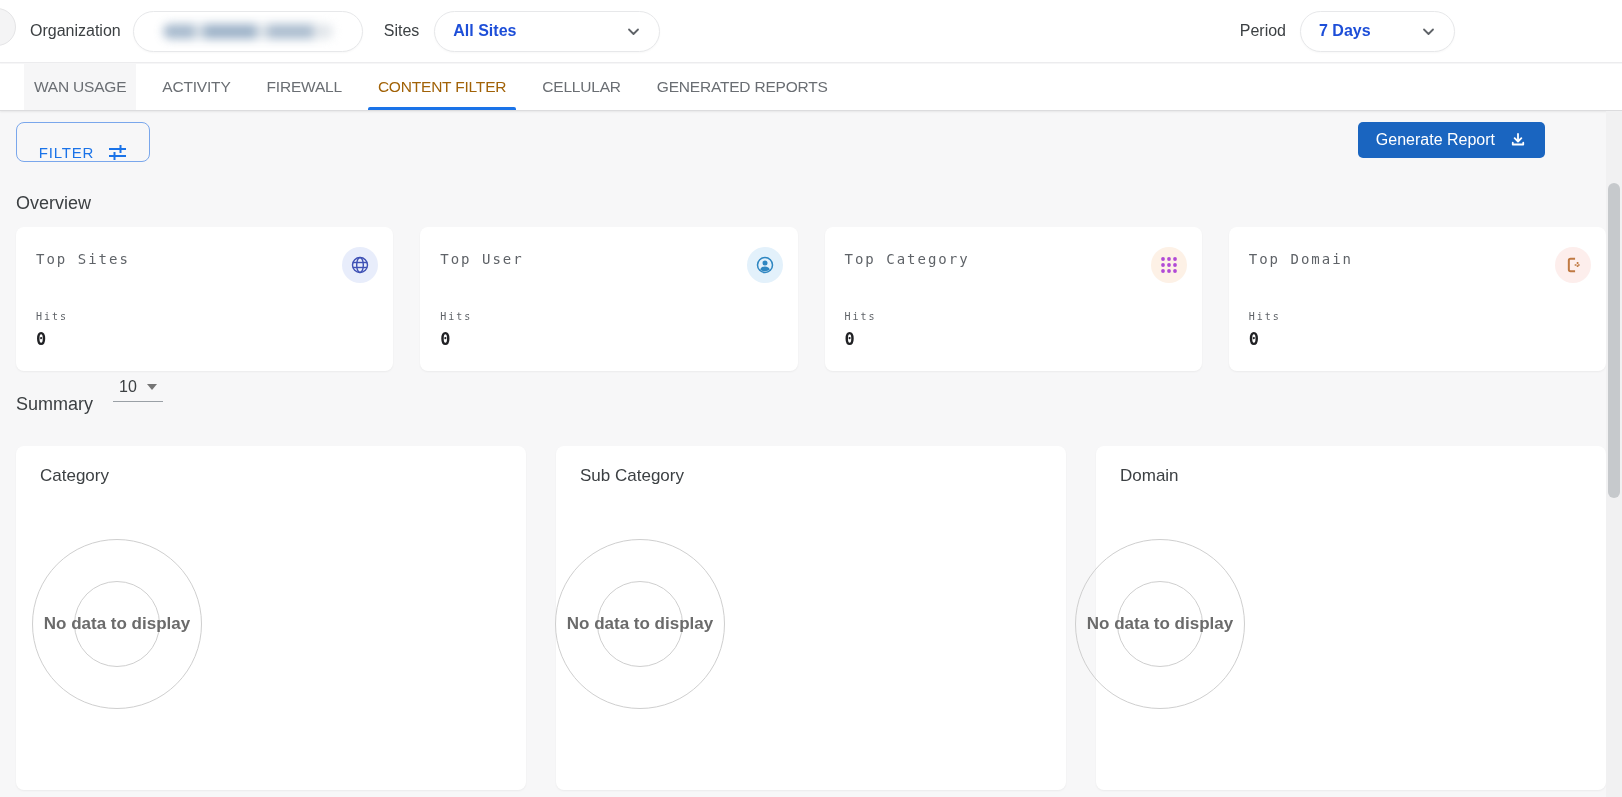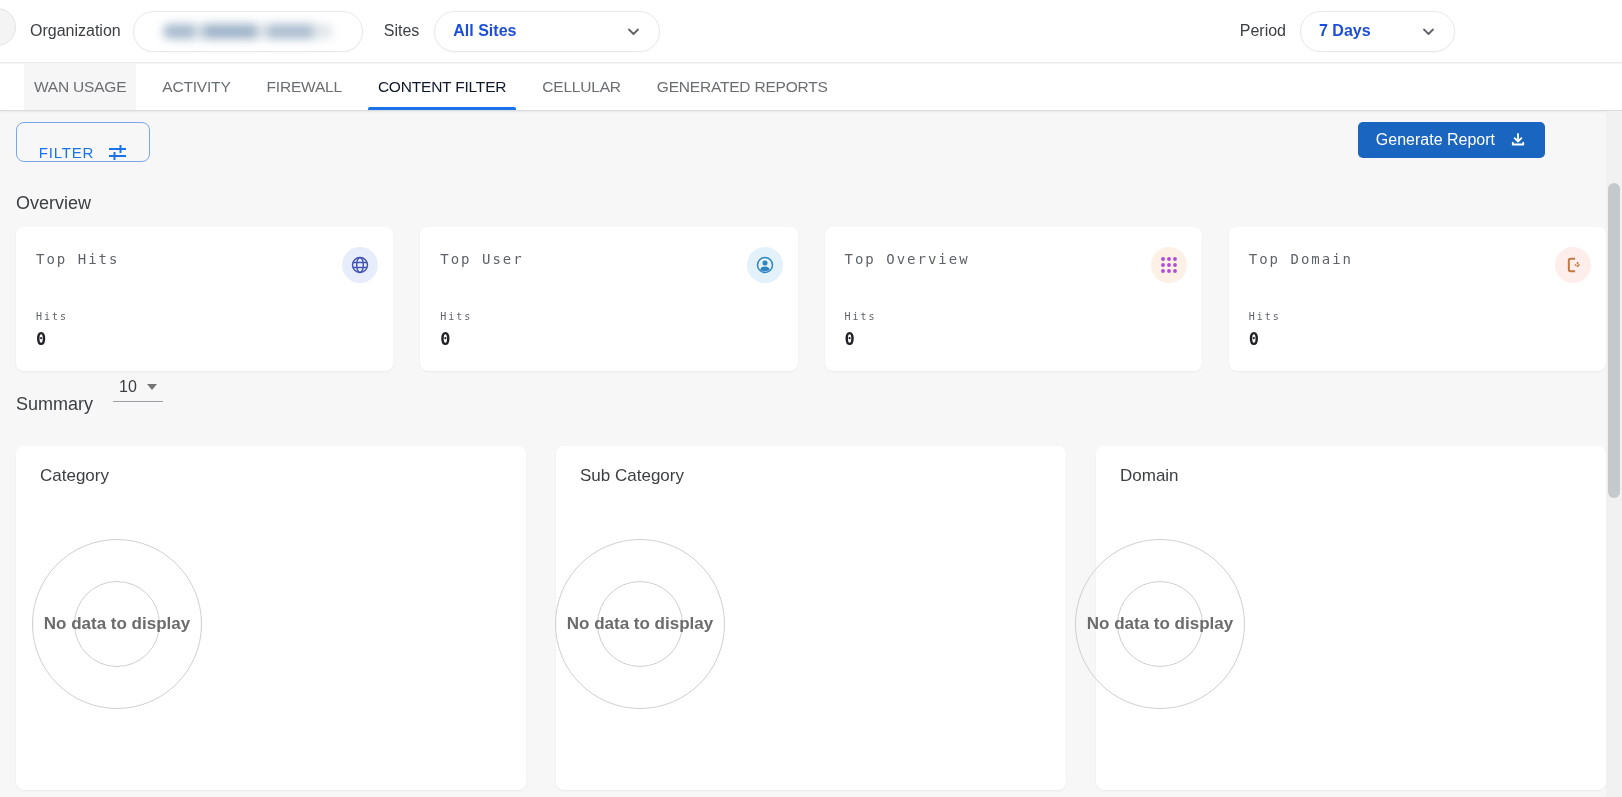--- a/index.html
+++ b/index.html
@@ -26,21 +26,21 @@
   .chev { width:15px; height:15px; flex:none; }
 
   
   .tabbar { position:absolute; left:0; top:64px; width:1622px; height:47px; background:#fff;
             border-bottom:1px solid #dcdcde; box-shadow:0 1px 2px rgba(0,0,0,.07);
             display:flex; align-items:stretch; padding-left:24px; }
   .tab { display:flex; align-items:center; padding:0 10px; margin-right:16px; font-size:15.5px;
          letter-spacing:-0.2px; color:#6a6e73; font-weight:500; white-space:nowrap; cursor:pointer;
          position:relative; }
   .tab.first-bg { background:#f6f6f7; }
-  .tab.active { color:#0f172a; }
+  .tab.active { color:#a16207; }
   .tab.active::after { content:""; position:absolute; left:0; right:0; bottom:0; height:3px;
                        background:#1a73e8; border-radius:2px 2px 0 0; }
 
   
   .content { position:absolute; left:0; top:111px; width:1606px; height:686px; }
 
   .actions-row { position:absolute; left:16px; top:11px; width:1590px; height:40px; }
   .filter-btn { position:absolute; left:0; top:0; width:134px; height:40px; border:1px solid #7aa7ec;
                 border-radius:8px; background:transparent; color:#1a73e8; font-size:15px; font-weight:500;
                 letter-spacing:.8px; display:flex; align-items:flex-end; justify-content:center; gap:14px;
@@ -158,21 +158,21 @@
         </svg>
       </span>
     </button>
   </div>
 
   <div class="section-heading h-overview">Overview</div>
 
   <div class="overview-grid">
 
     <div class="ov-card">
-      <div class="ov-title">Top Hits</div>
+      <div class="ov-title">Top Sites</div>
       <div class="icon-circle" style="background:#e8edfb;">
         <svg width="20" height="20" viewBox="0 0 24 24">
           <g stroke="#3f51b5" stroke-width="1.7" fill="none">
             <circle cx="12" cy="12" r="9"></circle>
             <ellipse cx="12" cy="12" rx="4" ry="9"></ellipse>
             <line x1="3.5" y1="9" x2="20.5" y2="9"></line>
             <line x1="3.5" y1="15" x2="20.5" y2="15"></line>
           </g>
         </svg>
       </div>
@@ -187,21 +187,21 @@
           <circle cx="12" cy="12" r="9" fill="none" stroke="#2e86c1" stroke-width="1.8"></circle>
           <circle cx="12" cy="9.5" r="3" fill="#2e86c1"></circle>
           <path d="M6.2 17.4c1.2-2.6 3.2-3.6 5.8-3.6s4.6 1 5.8 3.6a9 9 0 0 1-11.6 0z" fill="#2e86c1"></path>
         </svg>
       </div>
       <div class="ov-metric-label">Hits</div>
       <div class="ov-metric-value">0</div>
     </div>
 
     <div class="ov-card">
-      <div class="ov-title">Top Overview</div>
+      <div class="ov-title">Top Category</div>
       <div class="icon-circle" style="background:#fdf1e6;">
         <svg width="18" height="18" viewBox="0 0 18 18">
           <g fill="#b14ad6">
             <circle cx="3" cy="3" r="1.9"></circle>
               <circle cx="9" cy="3" r="1.9"></circle>
               <circle cx="15" cy="3" r="1.9"></circle>
             <circle cx="3" cy="9" r="1.9"></circle>
               <circle cx="9" cy="9" r="1.9"></circle>
               <circle cx="15" cy="9" r="1.9"></circle>
             <circle cx="3" cy="15" r="1.9"></circle>

